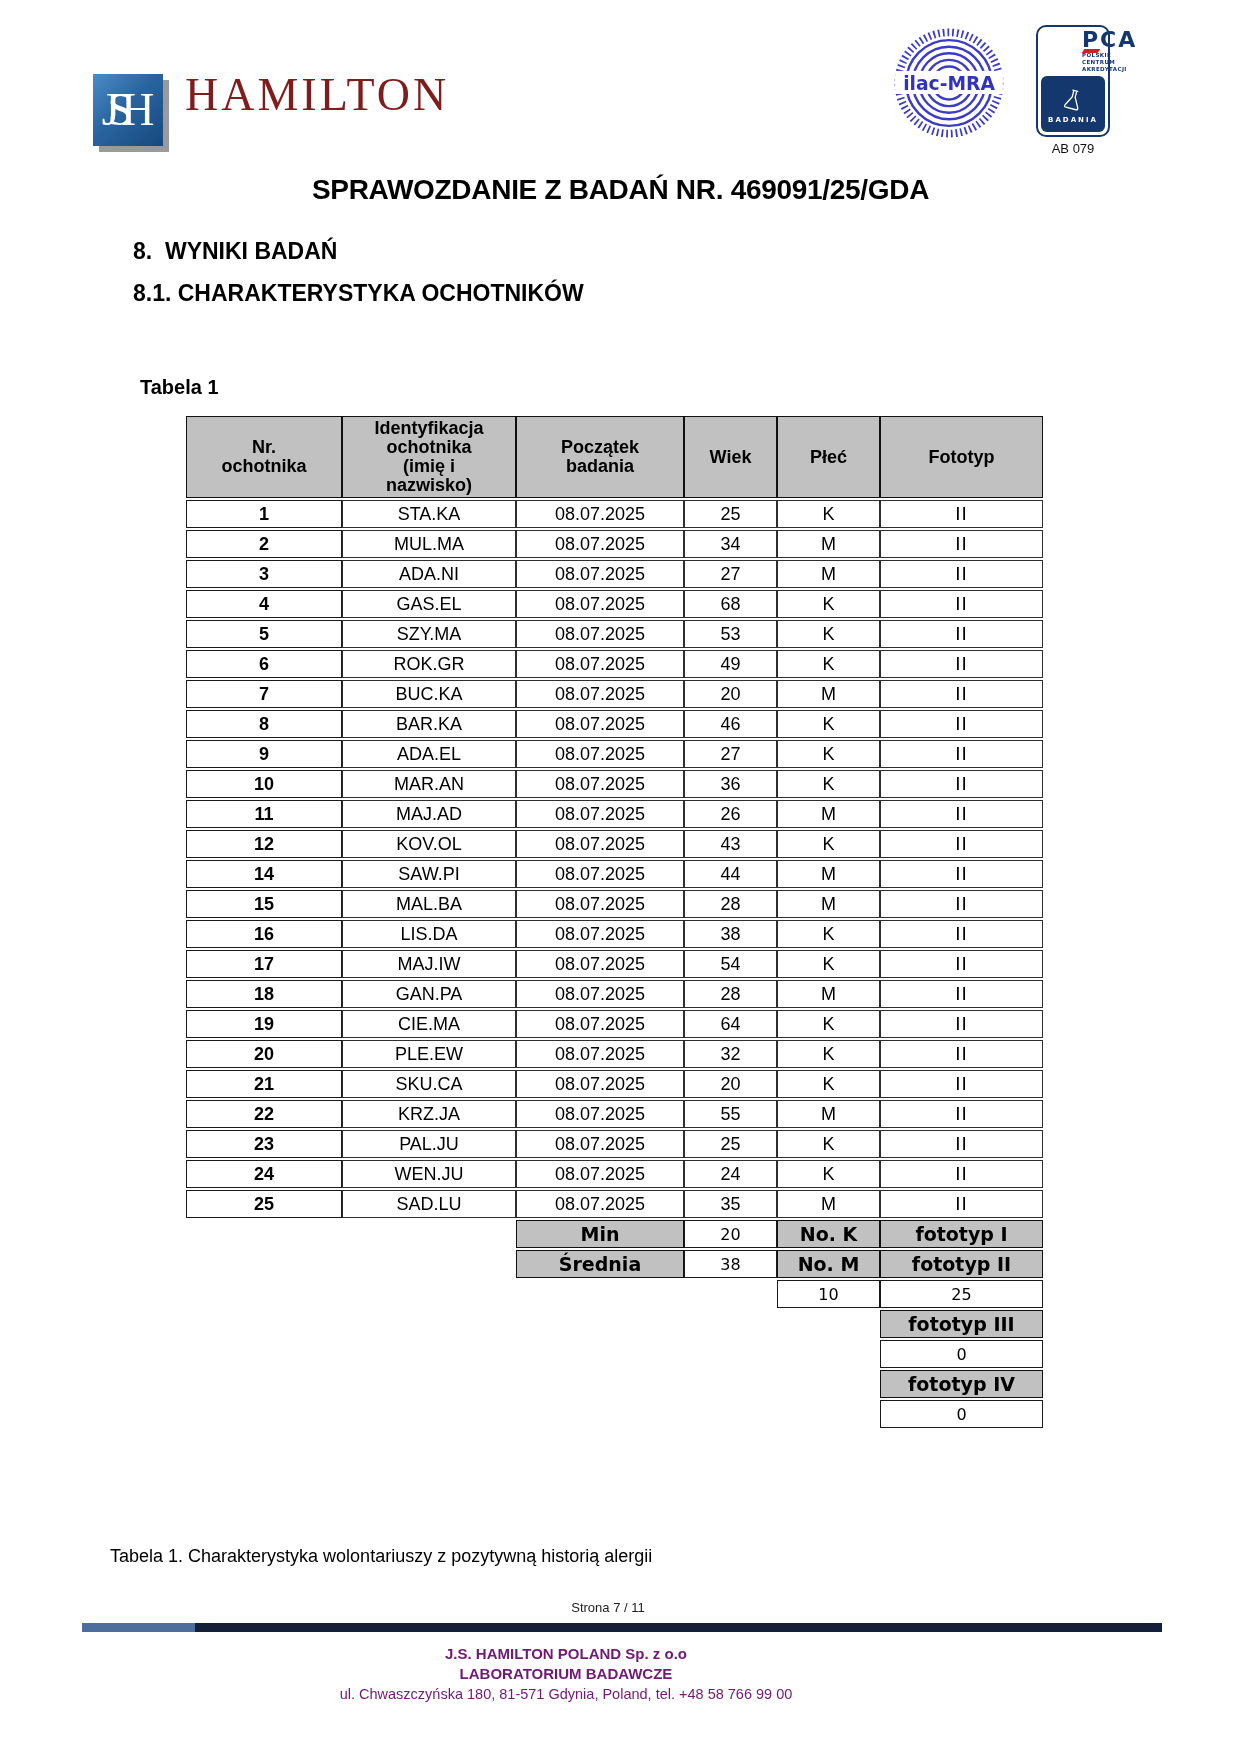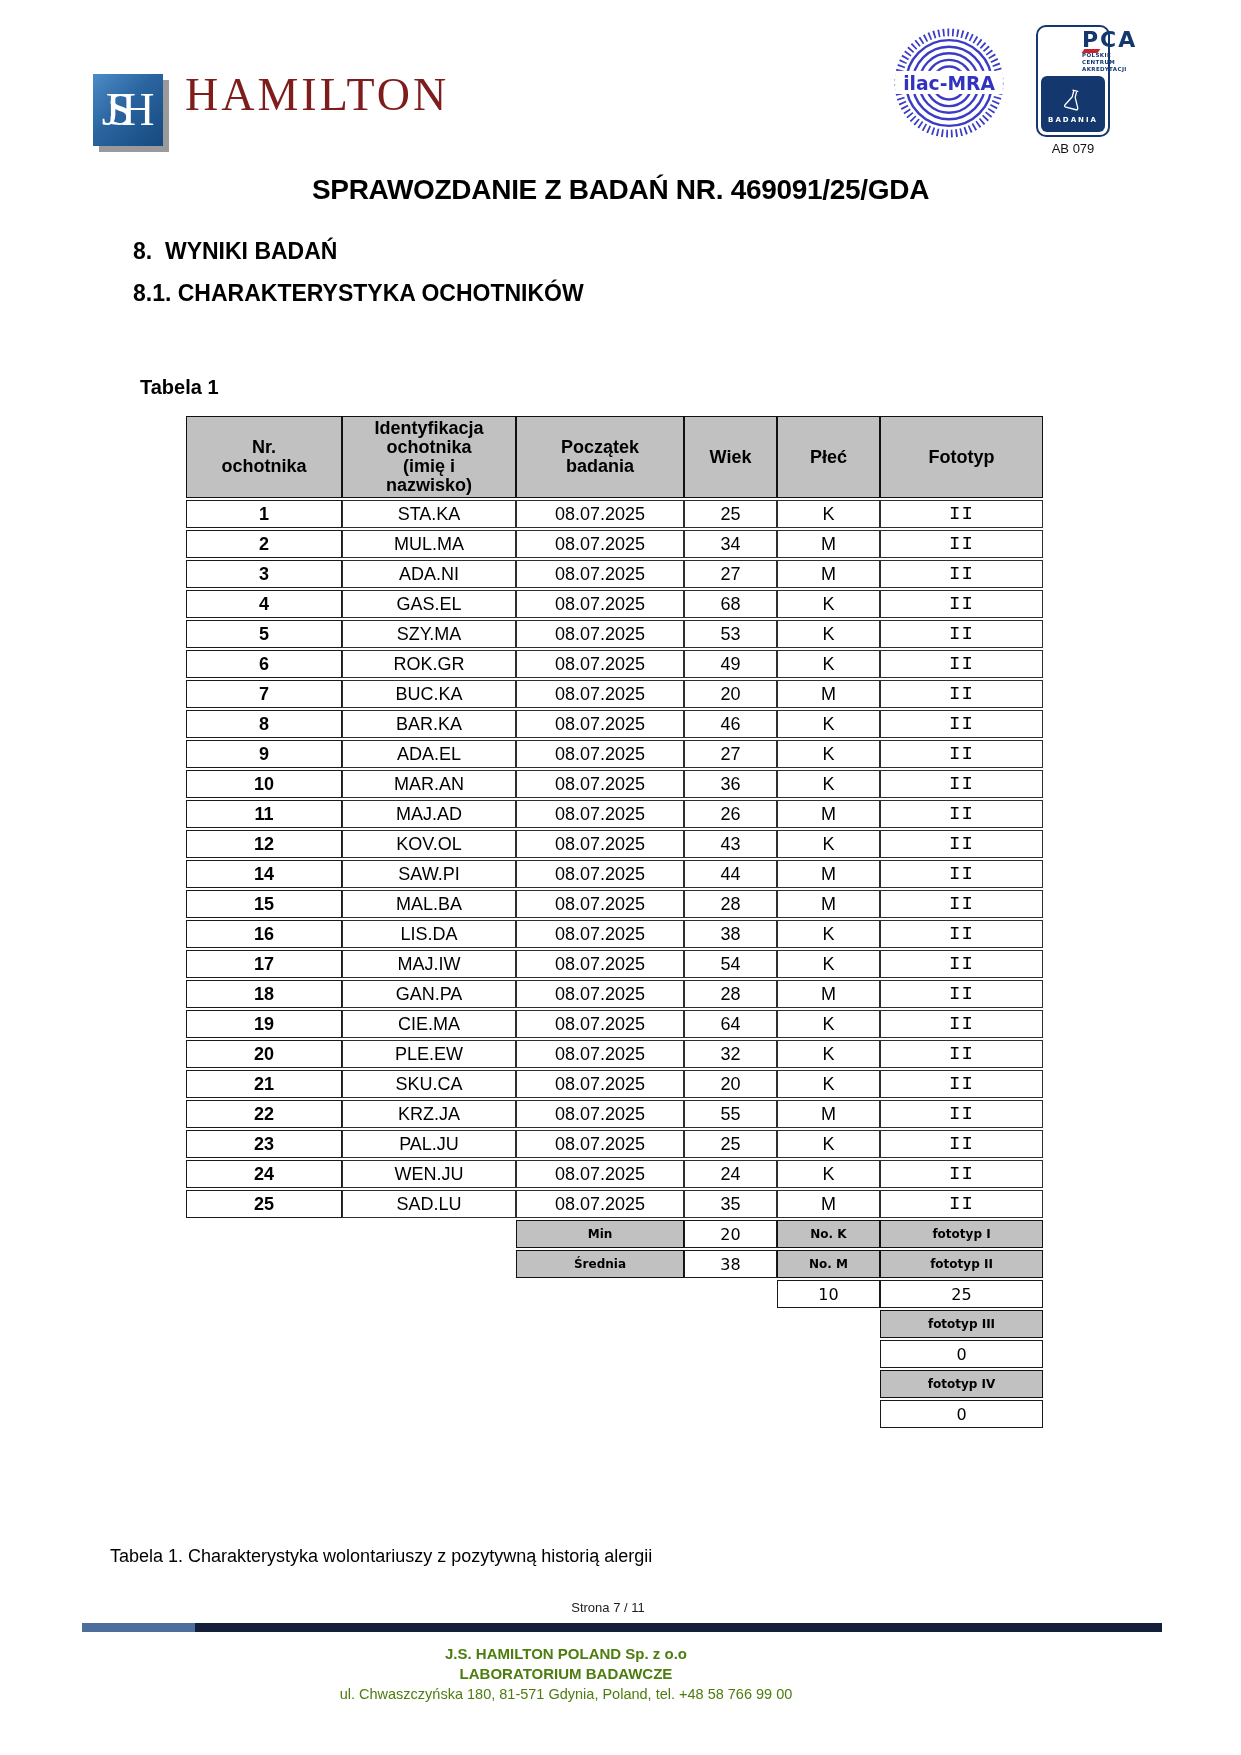--- a/index.html
+++ b/index.html
@@ -83,37 +83,37 @@
   }
   .vtable th {
     background:#c1c1c1; border:1.5px solid #111;
     font-size:18px; font-weight:bold; line-height:19px;
     white-space:pre-line; height:80px; vertical-align:middle; text-align:center;
     padding:0 2px;
   }
   .vtable td { text-align:center; vertical-align:middle; padding:0; }
   td.dcell { border:1px solid #2e2e2e; height:26px; font-size:18px; background:#fff; }
   td.c0 { font-weight:bold; border-color:#1a1a1a; }
-  td.c5 { font-family:Liberation Mono, monospace; font-size:19px; letter-spacing:1px; }
+  td.c5 { font-family:Liberation Sans, sans-serif; font-size:19px; letter-spacing:1px; }
   td.slabel {
     border:1.5px solid #111; background:#c1c1c1;
-    font-family:"DejaVu Sans", sans-serif; font-weight:bold; font-size:12px; height:26px;
+    font-family:"DejaVu Sans", sans-serif; font-weight:bold; font-size:19px; height:26px;
   }
   td.svalue {
     border:1px solid #1a1a1a; background:#fff;
     font-family:"DejaVu Sans", sans-serif; font-size:16px; height:26px;
   }
   td.blank { border:none; background:transparent; }
 
   
   .caption  { position:absolute; left:110px; top:1546px; font-size:18px; }
   .pagenum  { position:absolute; left:0; top:1600px; width:1216px; text-align:center; font-size:13px; color:#1c1c1c; }
   .footbar  { position:absolute; left:82px; top:1623px; width:1080px; height:9px; background:#14203a; }
   .footbar-light { width:113px; height:9px; background:#4d6d9c; }
-  .footer   { position:absolute; left:0; top:1644px; width:1132px; text-align:center; color:#4d7c0f; }
+  .footer   { position:absolute; left:0; top:1644px; width:1132px; text-align:center; color:#701a75; }
   .f-bold   { font-size:15px; font-weight:bold; line-height:20px; }
   .f-reg    { font-size:14.5px; line-height:21px; }
 </style>
 </head>
 <body>
 
 <div class="page">
 
   <div class="brand-mark">
     <span class="brand-mono">JSH</span>

